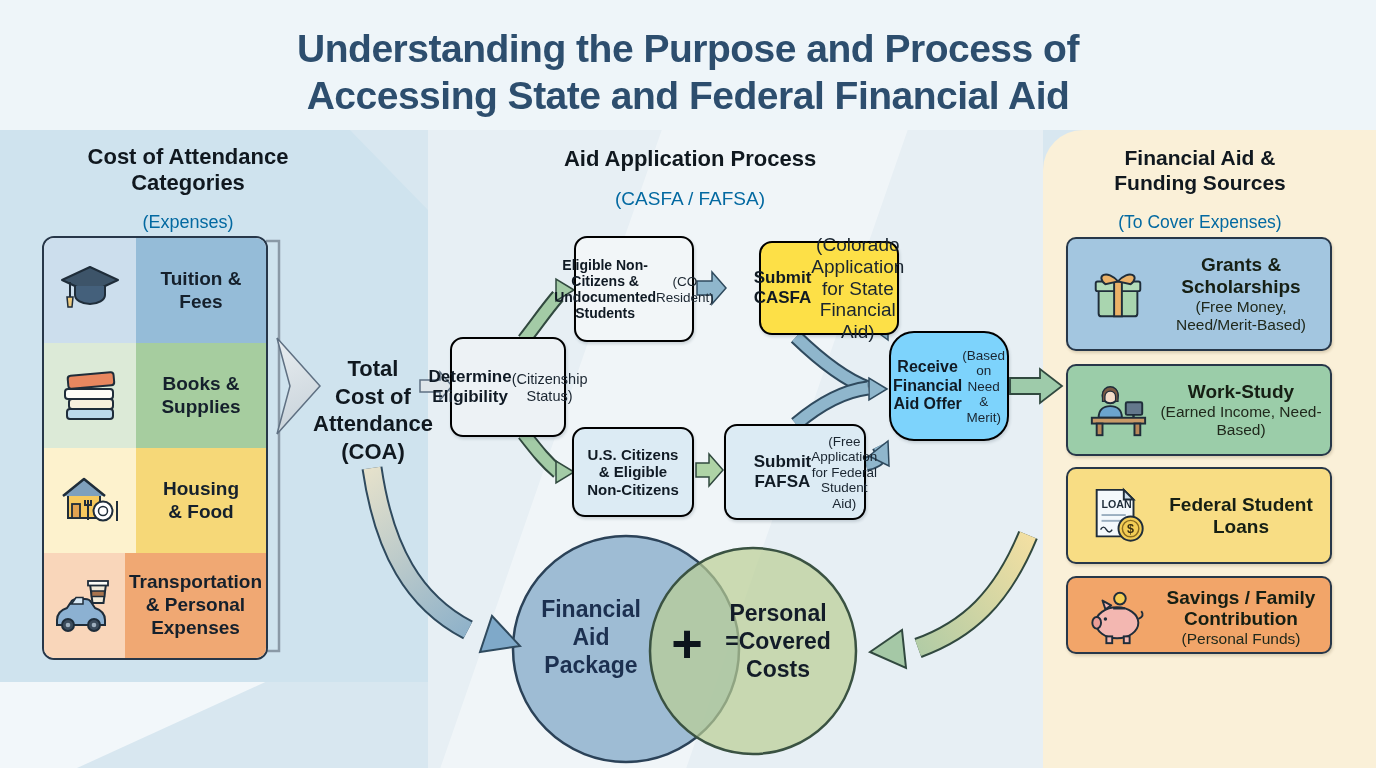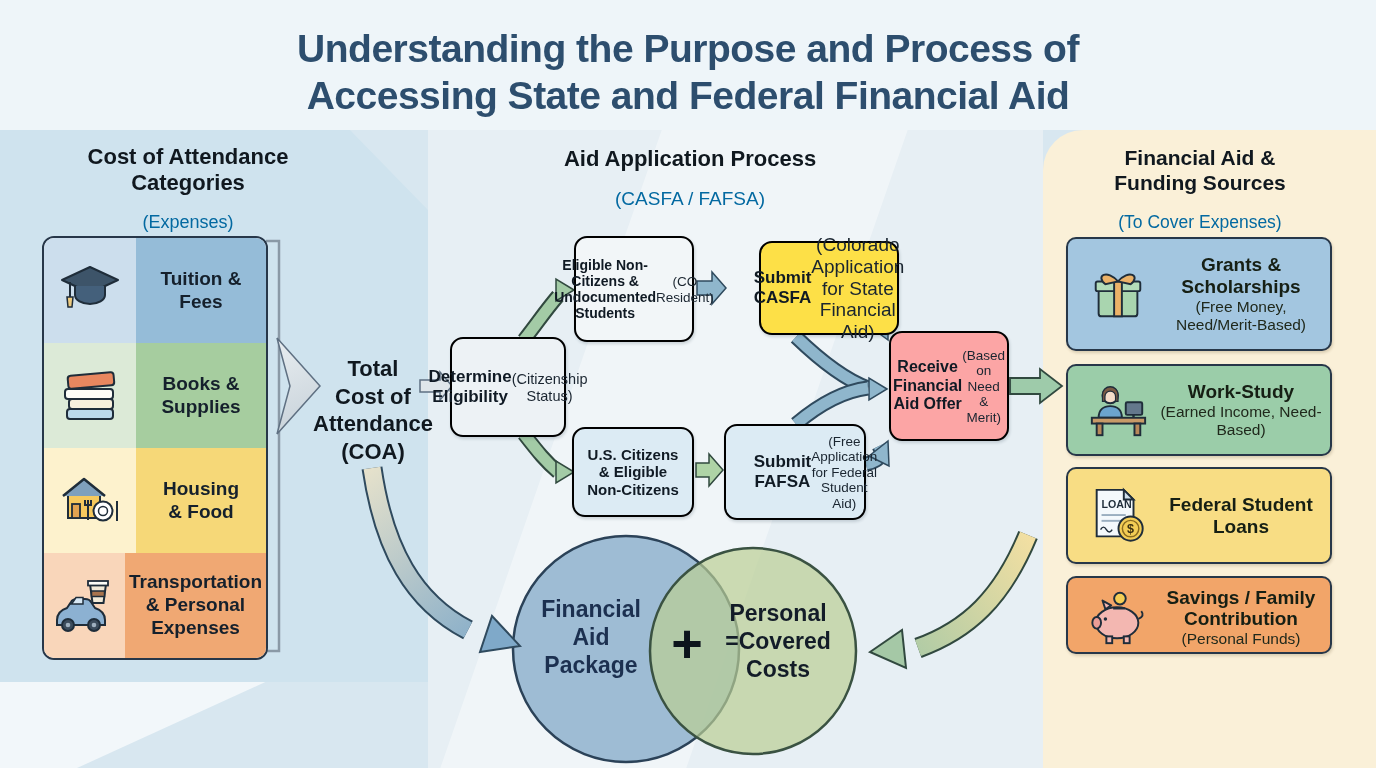--- a/index.html
+++ b/index.html
@@ -57,21 +57,21 @@
   .box-determine{top:337px;left:450px;width:116px;height:100px;background:#edf2f5;}
   .box-determine .fb-title{font-size:17px;} .box-determine .fb-sub{font-size:14.5px;}
   .box-eligible{top:236px;left:574px;width:120px;height:106px;background:#f2f6f8;}
   .box-eligible .fb-title{font-size:14px;} .box-eligible .fb-sub{font-size:13.5px;}
   .box-casfa{top:241px;left:727px;width:140px;height:94px;background:#fde047;margin-left:32px;}
   .box-casfa .fb-title{font-size:17px;} .box-casfa .fb-sub{font-size:19px;}
   .box-citizens{top:427px;left:572px;width:122px;height:90px;background:#dcebf4;}
   .box-citizens .fb-title{font-size:15px;}
   .box-fafsa{top:424px;left:724px;width:142px;height:96px;background:#dcebf4;padding-left:48px;}
   .box-fafsa .fb-title{font-size:17px;} .box-fafsa .fb-sub{font-size:13.5px;}
-  .box-receive{top:331px;left:889px;width:120px;height:110px;background:#fca5a5;}
+  .box-receive{top:331px;left:889px;width:120px;height:110px;background:#7dd3fc;border-radius:25px;}
   .box-receive .fb-title{font-size:16px;} .box-receive .fb-sub{font-size:13.5px;}
 
   
   .card{left:1066px;width:266px;border:2px solid #273749;border-radius:10px;display:flex;
     align-items:center;box-sizing:border-box;padding:4px 8px;
     box-shadow:1px 2px 3px rgba(90,70,30,0.2);}
   .card-icon{width:84px;display:flex;align-items:center;justify-content:center;}
   .card-text{flex:1;text-align:center;}
   .card-title{font-weight:bold;font-size:19px;line-height:1.12;color:#161f14;}
   .card-sub{font-weight:normal;font-size:15.5px;line-height:1.15;color:#20291c;margin-top:1px;}

